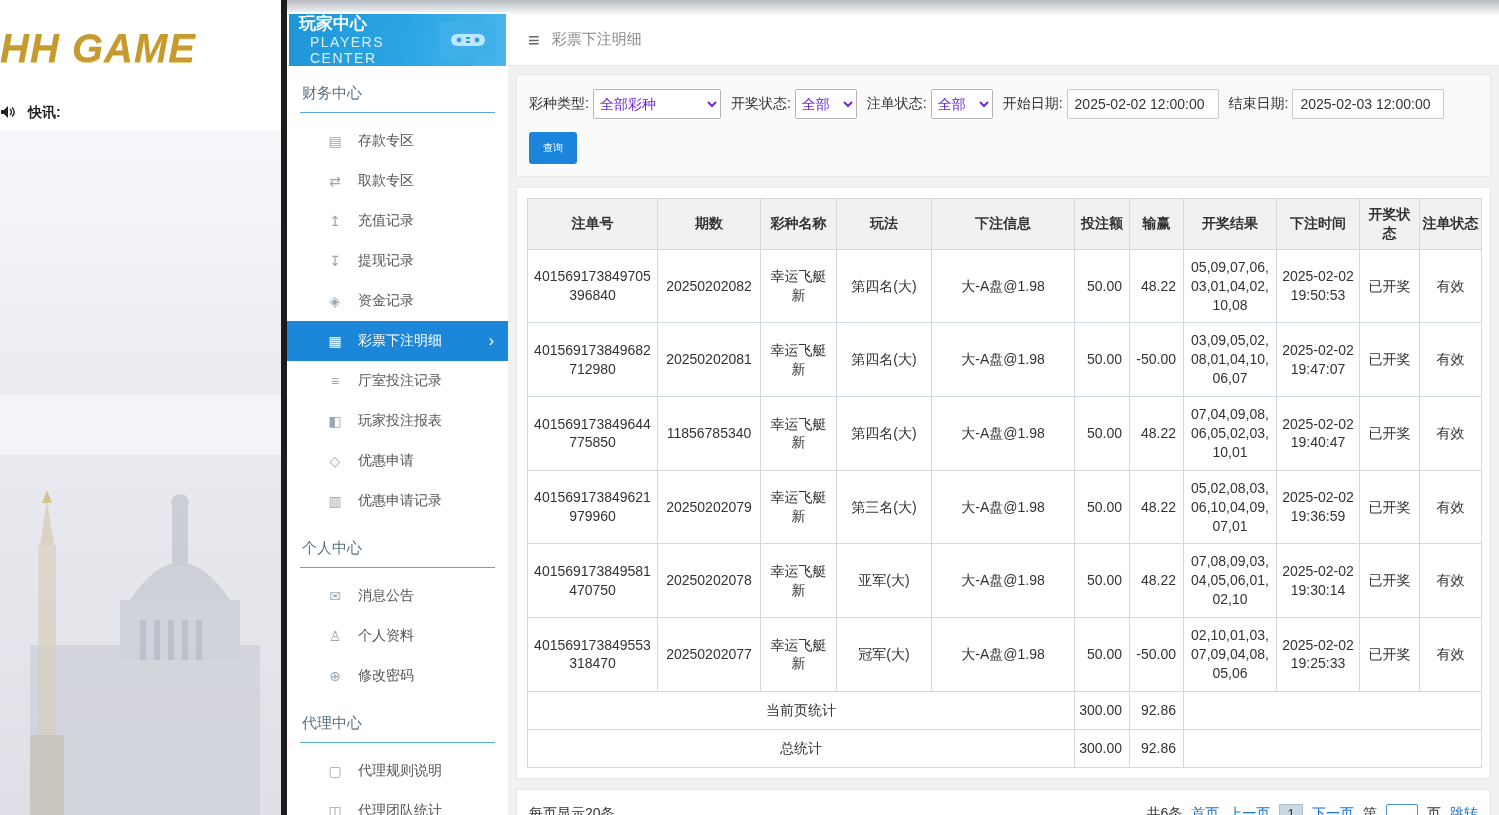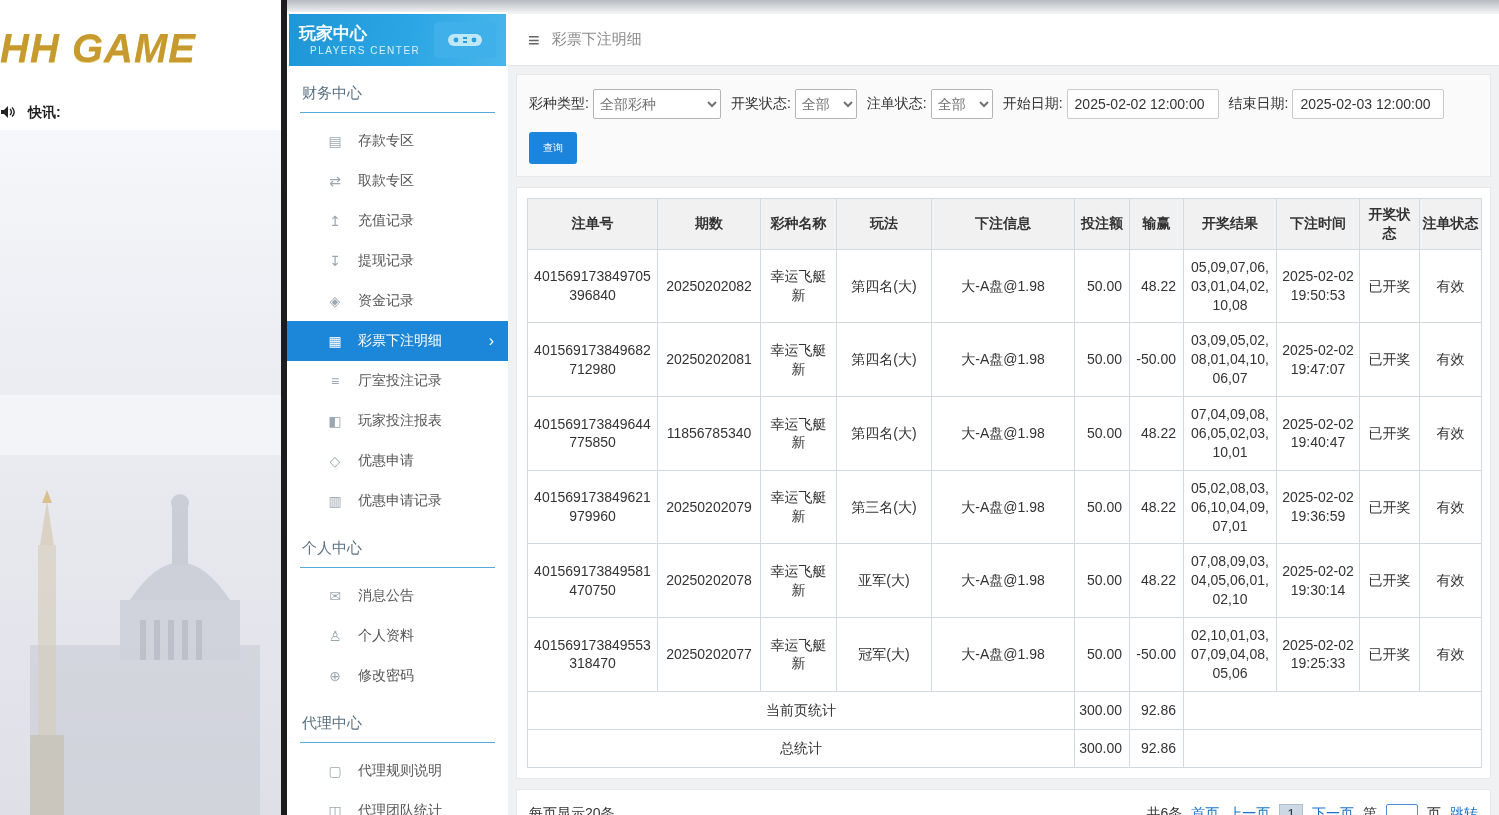--- a/index.html
+++ b/index.html
@@ -26,21 +26,21 @@
   .app { flex:1; display:flex; flex-direction:column; min-width:0; background:#f0f1f3; }
   .top-strip { height:12px; background:linear-gradient(180deg,#b7bbc1,#edeff1); flex:none; }
   .app-body { flex:1; display:flex; min-height:0; }
 
   
   .sidebar { width:221px; flex:none; background:#fff; overflow:hidden; }
   .sidebar-header { height:52px; margin:2px 2px 0 2px; padding:0 10px;
                     background:linear-gradient(100deg,#1f96d6 0%, #2ba6e4 55%, #49b6ec 100%);
                     display:flex; align-items:center; }
   .sh-title { color:#fff; font-size:17px; font-weight:bold; line-height:1.2; }
-  .sh-sub { color:#d8f0fc; font-size:10px; letter-spacing:1.5px;padding-left:11px; }
+  .sh-sub { color:#d8f0fc; font-size:14px; letter-spacing:1.5px;padding-left:11px; }
   .gamepad-box { margin-left:auto; width:62px; height:36px; background:#3fb0e9; border-radius:4px;
                  display:flex; align-items:center; justify-content:center; }
 
   .menu-section-label { margin:14px 13px 0 13px; padding:4px 2px 9px 2px; font-size:15px;
                         color:#5a7082; border-bottom:1px solid #57a8dc; }
   .menu-list { padding-top:8px; }
   .menu-item { height:40px; display:flex; align-items:center; padding-left:40px; gap:15px;
                font-size:14px; color:#555; cursor:pointer; position:relative; }
   .menu-item .mi-icon { color:#9aa7b2; font-size:14px; width:16px; text-align:center; flex:none; }
   .menu-item.active { background:#1c86d9; color:#fff; }
@@ -56,21 +56,21 @@
   .topbar-title { color:#8a8a8a; font-size:15px; }
 
   .content { flex:1; padding:8px; display:flex; flex-direction:column; gap:10px;
              background:#f0f1f3; overflow:hidden; }
 
   .filter-panel { background:#fafafa; border:1px solid #e7e7e7; padding:14px 12px 12px 12px; flex:none; }
   .filter-row { display:flex; align-items:center; font-size:14px; color:#333; }
   .filter-label { margin:0 4px 0 10px; white-space:nowrap;text-align:right; }
   .filter-label:first-child { margin-left:0; }
   select { height:30px; border:1px solid #b5b5b5; background:#fff; font-size:14px;
-           color:#737373; padding:0 2px; border-radius:2px; }
+           color:#6d28d9; padding:0 2px; border-radius:2px; }
   .sel-wide { width:128px; }
   .sel-narrow { width:62px; }
   input.date { height:30px; width:152px; border:1px solid #c9c9c9; font-size:14px;
                padding:0 7px; color:#333; border-radius:2px; background:#fff; }
   .search-btn { margin-top:13px; background:#1b84dc; color:#fff; border:0; width:48px; height:32px;
                 font-size:10px; border-radius:3px; cursor:pointer; }
 
   .table-panel { background:#fff; border:1px solid #e7e7e7; padding:10px; flex:none; }
   table { width:100%; border-collapse:collapse; table-layout:fixed; font-size:14px; color:#333; }
   th, td { border:1px solid #d2d9df; text-align:center; padding:8px 4px; word-break:break-all;

